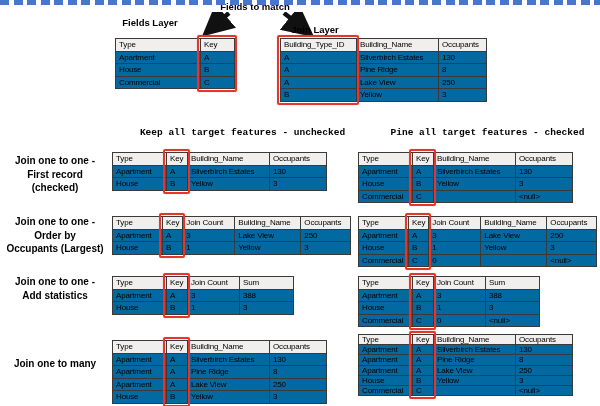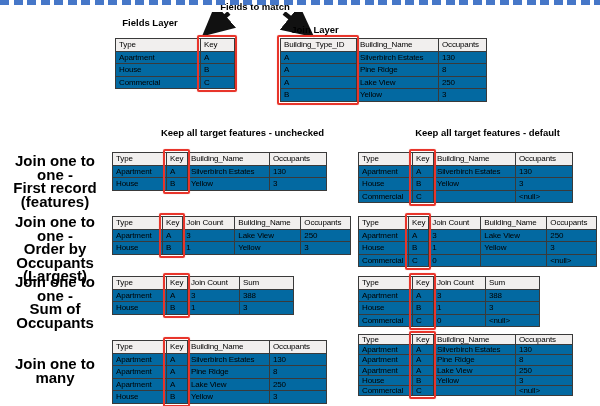--- a/index.html
+++ b/index.html
@@ -1,23 +1,23 @@
 <!DOCTYPE html>
 <html><head>
 <meta charset="utf-8">
 <style>
   html,body{margin:0;padding:0;background:#fff;}
   .canvas{
     position:relative;width:600px;height:406px;background:#ffffff;
     font-family:"Liberation Sans",sans-serif;color:#000;overflow:hidden;
   }
   .lbl{position:absolute;font-weight:bold;font-size:9.5px;line-height:12px;text-align:center;white-space:nowrap;}
-  .scenario-label{position:absolute;left:0;width:110px;text-align:center;font-weight:bold;font-size:15px;line-height:13.5px;}
+  .scenario-label{position:absolute;left:0;width:110px;text-align:center;font-weight:bold;font-size:10px;line-height:13.5px;}
   .scenario-label span{display:block;}
-  .section-header{position:absolute;font-weight:bold;font-size:9.5px;text-align:center;white-space:nowrap;}
+  .section-header{position:absolute;font-weight:bold;font-size:9.5px;text-align:center;white-space:nowrap;font-family:Liberation Mono, monospace;}
   .tbl-wrap{position:absolute;}
   table.dtable{border-collapse:collapse;table-layout:fixed;background:#0369a1;}
   .dtable th,.dtable td{
     border:1px solid #3a3a3a;font-size:8px;line-height:9.5px;letter-spacing:-0.15px;
     padding:1px 3px;text-align:left;font-weight:normal;color:#000;
     white-space:nowrap;overflow:hidden;
   }
   .dtable th{background:#f1efee;}
   .compact .dtable th,.compact .dtable td{line-height:8.2px;padding:1px 3px 0 3px;}
   .key-box{
@@ -126,26 +126,26 @@
             <td>3</td>
           </tr>
         </tbody>
       </table>
       <div class="key-box" style="left: -3px; top: -3px; width: 82px; height: 70px;"></div>
     </div>
 
   <div class="divider"></div>
 
   <div class="section-header" id="hdr-unchecked">Keep all target features - unchecked</div>
-  <div class="section-header" id="hdr-checked">Keep all target features - default</div>
+  <div class="section-header" id="hdr-checked">Pine all target features - checked</div>
 
   <div class="scenario-label" id="s1-label">
     <span>Join one to one -</span>
     <span>First record</span>
-    <span>(features)</span>
+    <span>(checked)</span>
   </div>
   <div class="tbl-wrap" id="s1-left">
       <table class="dtable">
         <colgroup>
           <col style="width: 54px;">
           <col style="width: 21px;">
           <col style="width: 82px;">
           <col style="width: 57px;">
         </colgroup>
         <thead>
@@ -295,21 +295,21 @@
             <td></td>
             <td>&lt;null&gt;</td>
           </tr>
         </tbody>
       </table>
       <div class="key-box" style="left: 47px; top: -3px; width: 26px; height: 57px;"></div>
     </div>
 
   <div class="scenario-label" id="s3-label">
     <span>Join one to one -</span>
-    <span>Sum of Occupants</span>
+    <span>Add statistics</span>
   </div>
   <div class="tbl-wrap" id="s3-left">
       <table class="dtable">
         <colgroup>
           <col style="width: 54px;">
           <col style="width: 21px;">
           <col style="width: 52px;">
           <col style="width: 54px;">
         </colgroup>
         <thead>

